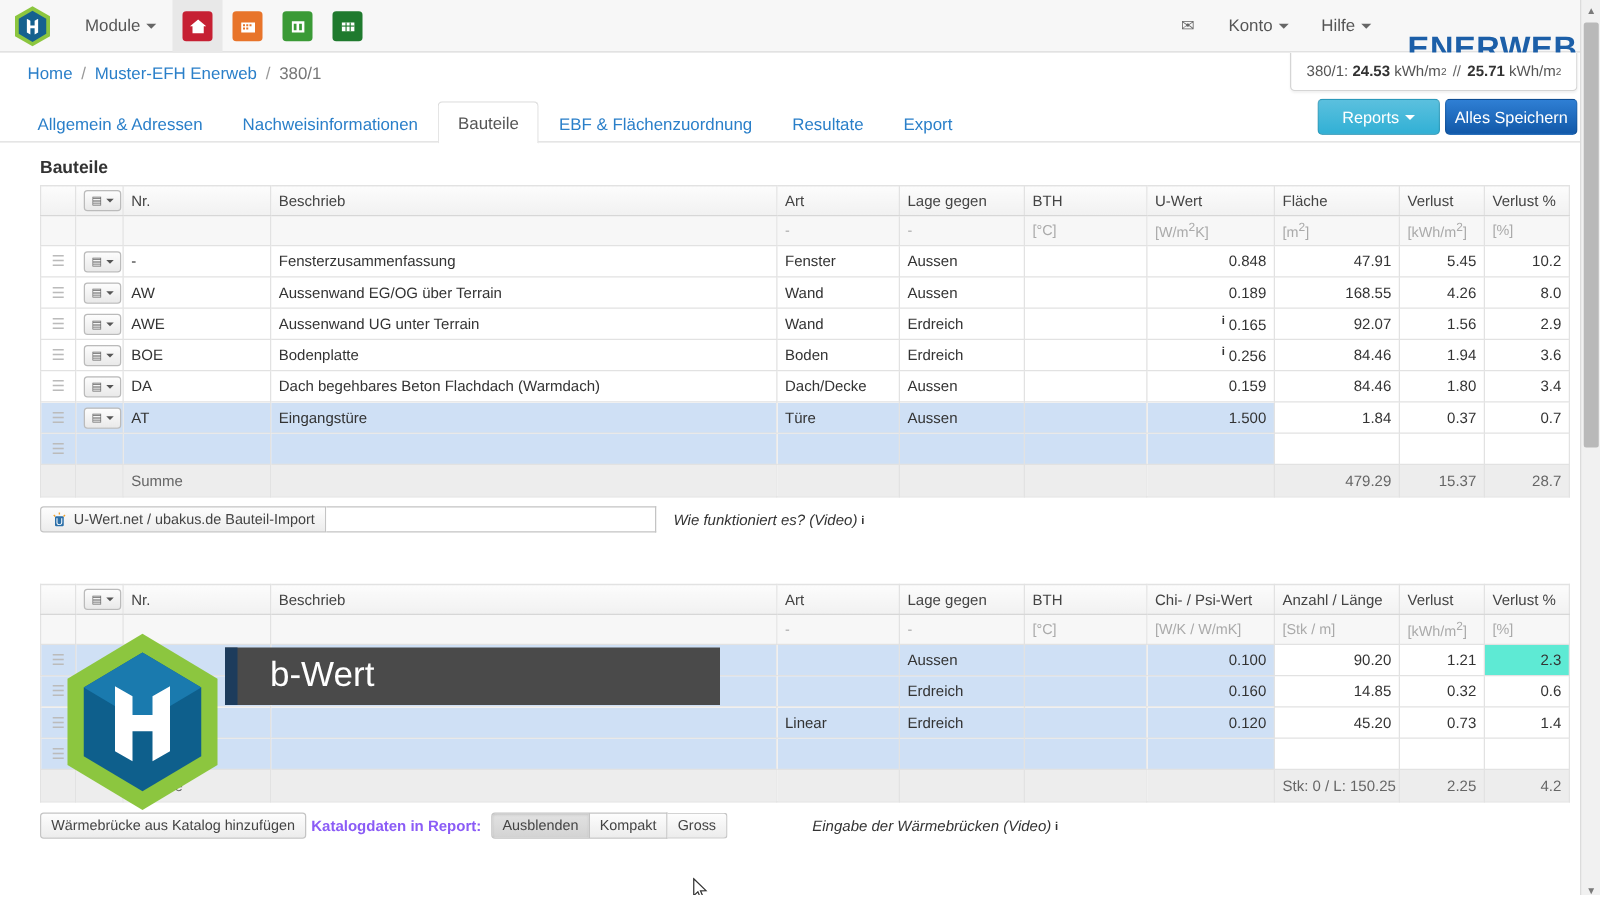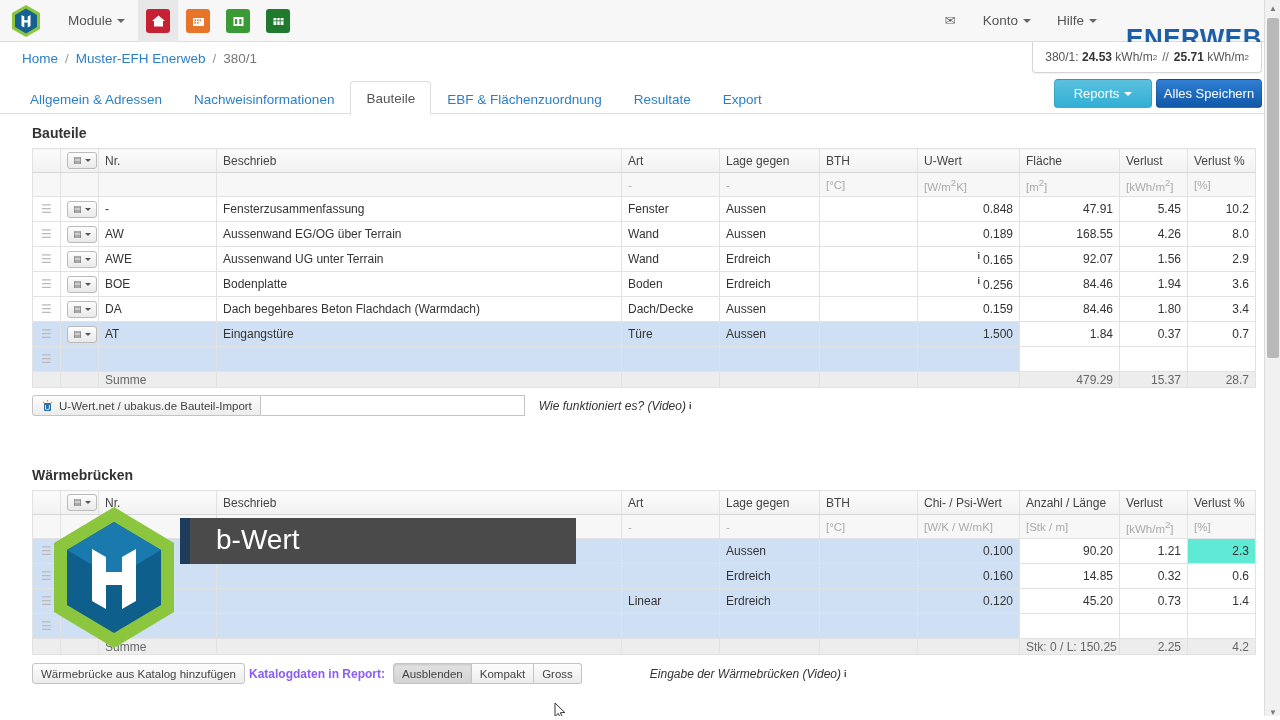--- a/index.html
+++ b/index.html
@@ -129,21 +129,21 @@
     font-weight:normal; color:#444; text-align:left; height:24px;
     border-bottom:1px solid #d7d7d7;
   }
   tr.unitrow td {
     background:#f7f7f7; color:#aaa; height:24px; font-size:11.5px;
   }
   tr.drow td { background:#fff; }
   tr.drow.sel td { background:#cfe0f5; }
   tr.emptyrow td { height:25px; }
   tr.sumrow td {
-    background:#ededed; color:#666; height:16px; border-top:1px solid #d9d9d9;
+    background:#ededed; color:#666; height:26px; border-top:1px solid #d9d9d9;
   }
   td.num { text-align:right; }
   td.dragc, th.dragc { width:28px; background:#fafafa; text-align:center; padding:0; }
   .draghandle { color:#bbb; font-size:12px; letter-spacing:0; line-height:1; }
   td.menuc, th.menuc { width:38px; padding:0 3px; }
 
   .minibtn {
     display:inline-flex; align-items:center; justify-content:center;
     width:30px; height:17px; border:1px solid #bbb; border-radius:3px;
     background:linear-gradient(#fdfdfd,#e9e9e9);
@@ -522,21 +522,20 @@
         </span>
         <span>U-Wert.net / ubakus.de Bauteil-Import</span>
       </div>
       <div class="inputbox"></div>
       <span class="helpnote" style="margin-left:14px;">Wie funktioniert es? (Video)</span>
       <i class="infoi" style="margin-left:3px;">i</i>
     </div>
   </div>
 
   <div class="panel" style="top:467px;">
-    <div class="panel-head">Wärmebrücken</div>
 
     <table class="grid" style="margin-left:32px; width:1200px;">
       <colgroup>
         <col style="width:28px">
           <col style="width:38px">
           <col style="width:118px">
           <col style="width:405px">
         <col style="width:98px">
           <col style="width:100px">
           <col style="width:98px">

